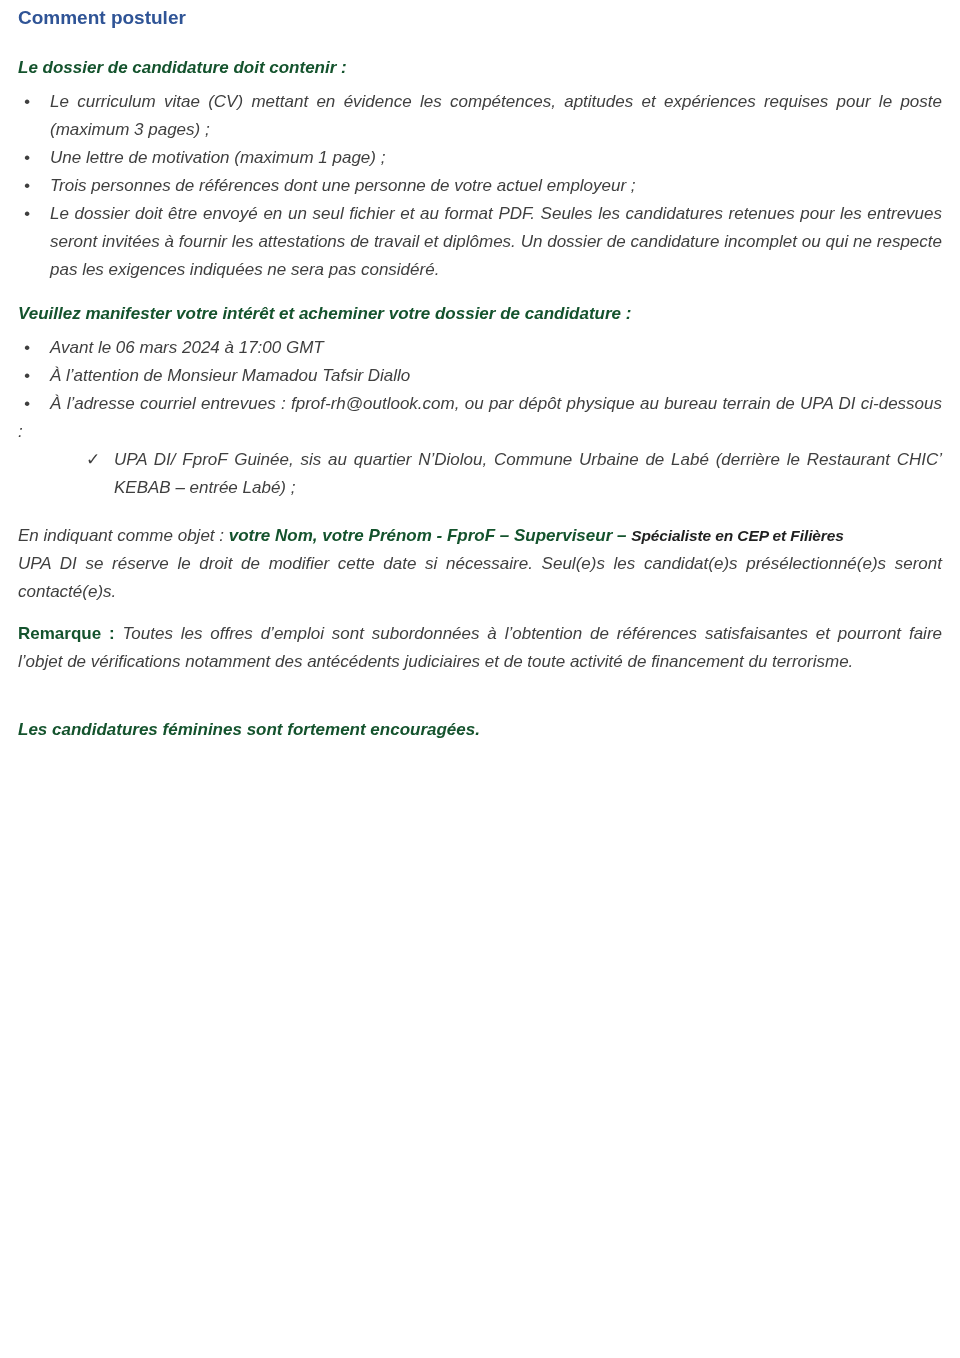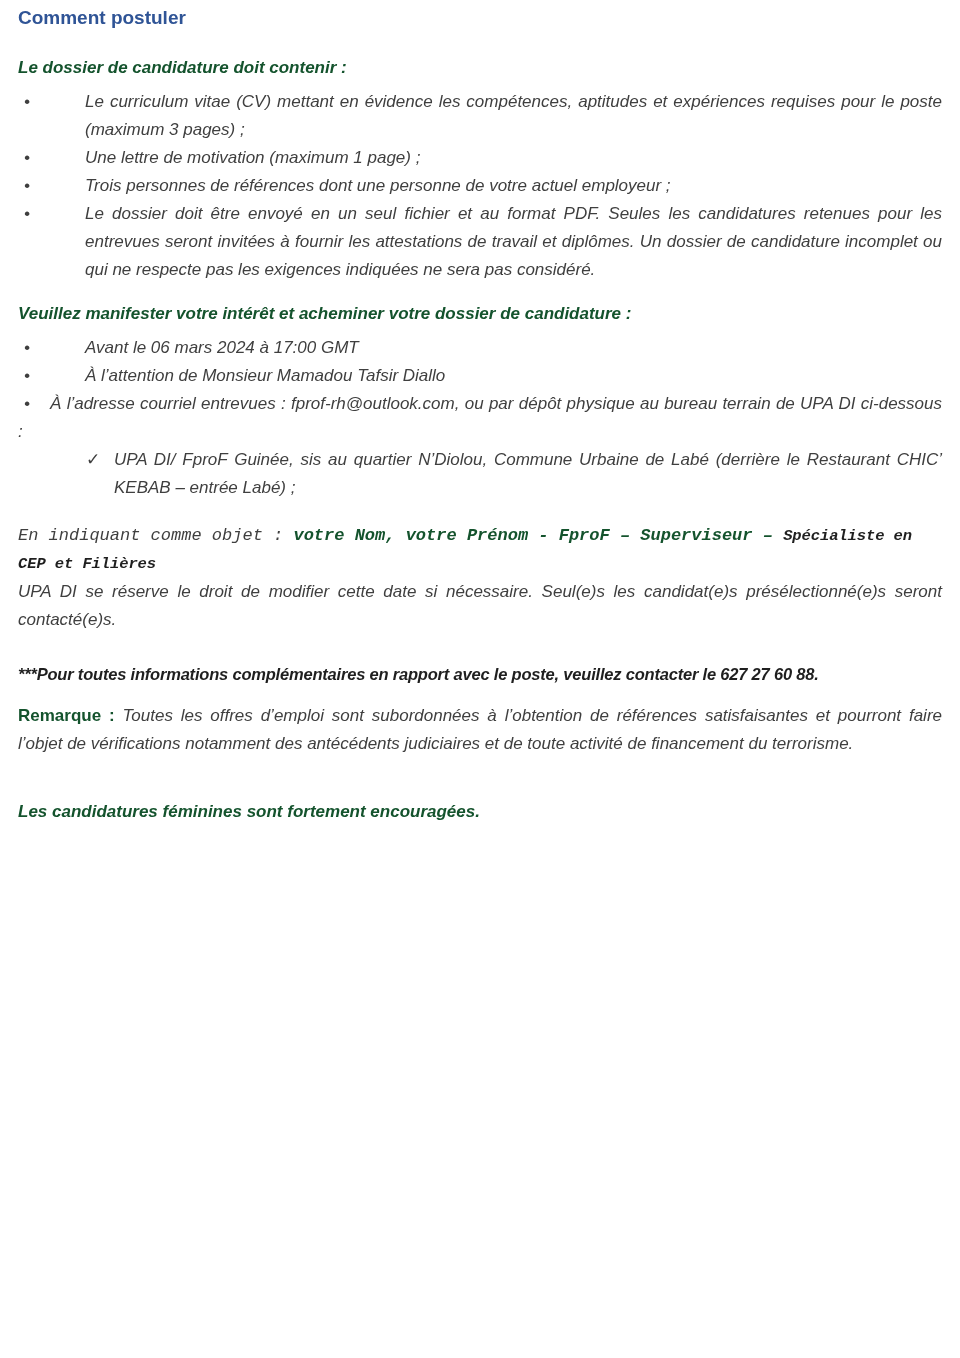--- a/index.html
+++ b/index.html
@@ -25,34 +25,34 @@
   .para { font-size: 17px; line-height: 28px; margin: 0; }
   .italic { font-style: italic; }
   .bold { font-weight: 700; }
   .justify { text-align: justify; }
   .dark { color: #14532d; }
   .darker { color: #1f1f1f; }
 
   .list { margin: 0; }
   .bullet-row { display: flex; }
   .bullet-row .marker { flex: 0 0 32px; padding-left: 6px; }
-  .bullet-row .btext { flex: 1 1 auto; margin-left: 35px; }
+  .bullet-row .btext { flex: 1 1 auto; }
 
   
   .outdent .marker-inline { display: inline-block; width: 32px; padding-left: 6px; }
 
   
   .check-row { display: flex; padding-left: 66px; }
   .check-row .marker { flex: 0 0 30px; padding-left: 2px; font-style: normal; }
   .check-row .btext { flex: 1 1 auto; }
 
   .mb6  { margin-bottom: 6px; }
   .mb16 { margin-bottom: 16px; }
   .mt18 { }
-  .mt20 { margin-top: 20px; font-family: Liberation Mono, monospace; }
+  .mt20 { margin-top: 20px; }
   .mt26 { margin-top: 26px; }
   .mt34 { margin-top: 14px; }
   .mt44 { margin-top: 40px; }
 
   .role-condensed { font-size: 15.5px; letter-spacing: -0.1px; }
   .contact-line { font-size: 16.5px; letter-spacing: -0.2px; }
 </style>
 </head>
 <body>
 
@@ -98,19 +98,18 @@
     <div class="para italic justify check-row">
       <span class="marker">✓</span>
       <span class="btext">UPA DI/ FproF Guinée, sis au quartier N’Diolou, Commune Urbaine de Labé (derrière le Restaurant CHIC’ KEBAB – entrée Labé) ;</span>
     </div>
   </div>
 
   <p class="para italic mt20"><span>En indiquant comme objet : </span><span class="bold dark">votre Nom, votre Prénom - FproF – Superviseur – </span><span class="bold darker role-condensed">Spécialiste en CEP et Filières</span></p>
 
   <p class="para italic justify mt18">UPA DI se réserve le droit de modifier cette date si nécessaire. Seul(e)s les candidat(e)s présélectionné(e)s seront contacté(e)s.</p>
 
-  <p class="para italic bold darker contact-line mt26">***Pour toutes informations complémentaires en rapport avec le poste, veuillez contacter le 627 27 60 88.</p>
 
   <p class="para justify mt34"><span class="bold dark">Remarque : </span><span class="italic">Toutes les offres d’emploi sont subordonnées à l’obtention de références satisfaisantes et pourront faire l’objet de vérifications notamment des antécédents judiciaires et de toute activité de financement du terrorisme.</span></p>
 
   <p class="para italic bold dark mt44">Les candidatures féminines sont fortement encouragées.</p>
 
 </div>
 
 </body></html>

